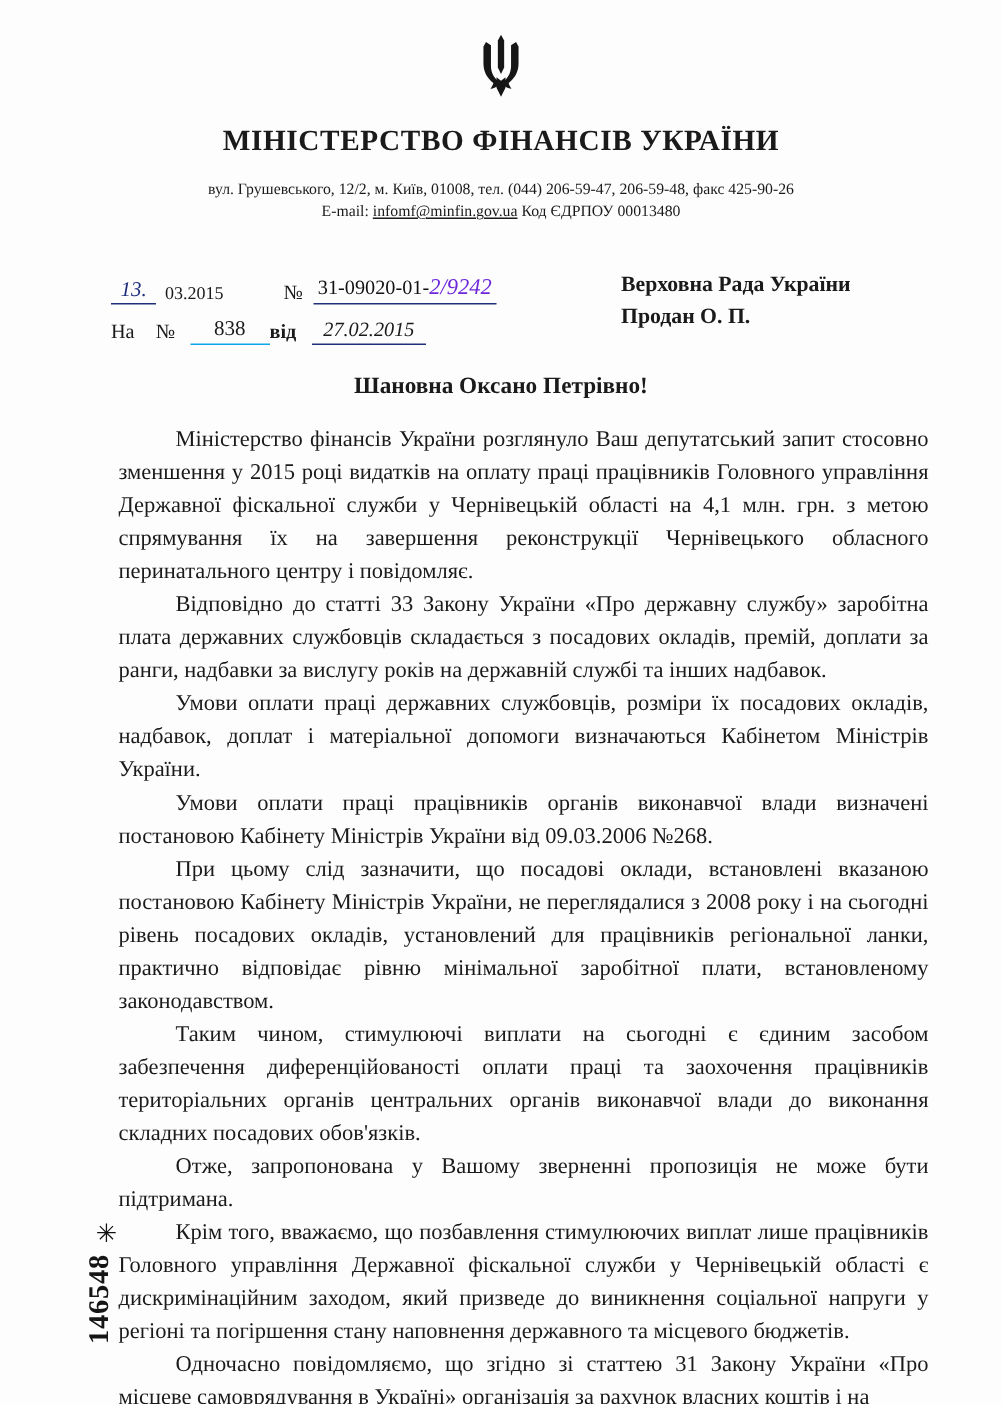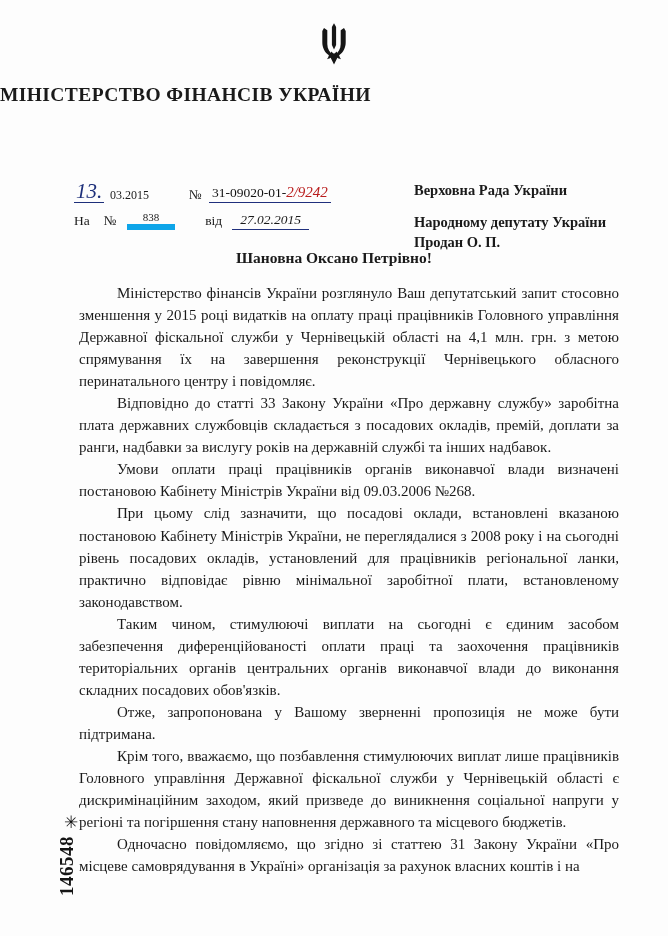--- a/index.html
+++ b/index.html
@@ -35,20 +35,21 @@
     width: 32px;
     height: 44px;
   }
 
   
   .letterhead {
     position: absolute;
     top: 84px;
     left: 0;
     right: 0;
+    text-align: center;
   }
   .ministry-name {
     font-size: 19.5px;
     font-weight: bold;
     letter-spacing: 0.4px;
     font-family: "Liberation Serif", serif;
   }
   .ministry-short {
     font-size: 14px;
     margin-top: 5px;
@@ -79,53 +80,53 @@
     height: 21px;
     white-space: nowrap;
   }
   .ref-row + .ref-row { margin-top: 7px; align-items: center; }
   .date-handwritten {
     display: inline-block;
     width: 30px;
     text-align: center;
     color: #1d2f7a;
     font-style: italic;
-    font-size: 21px;
+    font-size: 14px;
     border-bottom: 1px solid #1d2f7a;
     line-height: 1.05;
   }
   .date-printed {
     margin-left: 6px;
     font-size: 12px;
   }
   .num-label {
     margin-left: 40px;
     font-size: 13.5px;
   }
   .num-value {
     margin-left: 7px;
     font-size: 13.5px;
     border-bottom: 1px solid #20307d;
     padding: 0 3px 1px 3px;
     color: #111;
   }
   .num-value .hand-num {
-    color: #b91c1c;
+    color: #6d28d9;
     font-style: italic;
     font-size: 15px;
   }
   .on-label { font-size: 13.5px; }
   .on-num-label { margin-left: 14px; font-size: 13.5px; }
   .on-num-value {
     margin-left: 10px;
-    border-bottom: 6px solid #0ea5e9;
+    border-bottom: 1px solid #0ea5e9;
     padding: 0 16px 1px 16px;
-    font-size: 11px;
-  }
-  .from-label { margin-left: 30px; font-size: 13.5px; }
+    font-size: 14px;
+  }
+  .from-label { margin-left: 0; font-size: 13.5px; font-weight: bold; }
   .from-value {
     margin-left: 10px;
     border-bottom: 1px solid #20307d;
     padding: 0 8px 1px 8px;
     font-size: 13.5px;
     font-style: italic;
   }
 
   
   .addressee {
@@ -205,49 +206,55 @@
           <path d="M6.0 6.0 L9.3 8.2 L9.3 22.0 C9.3 26.8 11.6 30.6 16 33.6 C13.2 36.1 10.6 37.0 9.0 37.2 C10.0 35.8 10.6 34.5 10.9 33.3 C6.4 30.0 4.3 25.4 4.3 20.2 L4.3 9.0 Z"></path>
           <path d="M26.0 6.0 L22.7 8.2 L22.7 22.0 C22.7 26.8 20.4 30.6 16 33.6 C18.8 36.1 21.4 37.0 23.0 37.2 C22.0 35.8 21.4 34.5 21.1 33.3 C25.6 30.0 27.7 25.4 27.7 20.2 L27.7 9.0 Z"></path>
           <path d="M13.0 29.5 L16 31.8 L19.0 29.5 L19.0 36.5 L16 42.5 L13.0 36.5 Z"></path>
         </g>
       </svg>
     </span>
   </div>
 
   <div class="letterhead">
     <div class="ministry-name">МІНІСТЕРСТВО ФІНАНСІВ УКРАЇНИ</div>
+    <div class="contact-line">
+      <span>вул. Грушевського, 12/2,  м. Київ, 01008, тел. (044) 206-59-47, 206-59-48, факс 425-90-26</span>
+      <span class="email-row">
+        <span>E-mail: </span><span class="underline-link">infomf@minfin.gov.ua</span><span> Код ЄДРПОУ 00013480</span>
+      </span>
+    </div>
   </div>
 
   <div class="refblock">
     <div class="ref-row">
       <span class="date-handwritten">13.</span>
       <span class="date-printed">03.2015</span>
       <span class="num-label">№</span>
       <span class="num-value"><span>31-09020-01-</span><span class="hand-num">2/9242</span></span>
     </div>
     <div class="ref-row">
       <span class="on-label">На</span>
       <span class="on-num-label">№</span>
       <span class="on-num-value">838</span>
       <span class="from-label">від</span>
       <span class="from-value">27.02.2015</span>
     </div>
   </div>
 
   <div class="addressee">
     <div>Верховна Рада України</div>
-    <div class="l2">Народному депутату України</div>
     <div>Продан О. П.</div>
   </div>
 
   <div class="salutation">Шановна Оксано Петрівно!</div>
 
   <div class="body-text">
     <p>Міністерство фінансів України розглянуло Ваш депутатський запит стосовно зменшення у 2015 році видатків на оплату праці працівників Головного управління Державної фіскальної служби у Чернівецькій області на 4,1 млн. грн. з метою спрямування їх на завершення реконструкції Чернівецького обласного перинатального центру і повідомляє.</p>
     <p>Відповідно до статті 33 Закону України «Про державну службу» заробітна плата державних службовців складається з посадових окладів, премій, доплати за ранги, надбавки за вислугу років на державній службі та інших надбавок.</p>
+    <p>Умови оплати праці державних службовців, розміри їх посадових окладів, надбавок, доплат і матеріальної допомоги визначаються Кабінетом Міністрів України.</p>
     <p>Умови оплати праці працівників органів виконавчої влади визначені постановою Кабінету Міністрів України від 09.03.2006 №268.</p>
     <p>При цьому слід зазначити, що посадові оклади, встановлені вказаною постановою Кабінету Міністрів України, не переглядалися з 2008 року і на сьогодні рівень посадових окладів, установлений для працівників регіональної ланки, практично відповідає рівню мінімальної заробітної плати, встановленому законодавством.</p>
     <p>Таким чином, стимулюючі виплати на сьогодні є єдиним засобом забезпечення диференційованості оплати праці та заохочення працівників територіальних органів центральних органів виконавчої влади до виконання складних посадових обов'язків.</p>
     <p>Отже, запропонована у Вашому зверненні пропозиція не може бути підтримана.</p>
     <p>Крім того, вважаємо, що позбавлення стимулюючих виплат лише працівників Головного управління Державної фіскальної служби у Чернівецькій області є дискримінаційним заходом, який призведе до виникнення соціальної напруги у регіоні та погіршення стану наповнення державного та місцевого бюджетів.</p>
     <p>Одночасно повідомляємо, що згідно зі статтею 31 Закону України «Про місцеве самоврядування в Україні» організація за рахунок власних коштів і на</p>
   </div>
 
   <div class="margin-mark">✳</div>
   <div class="margin-number">146548</div>

